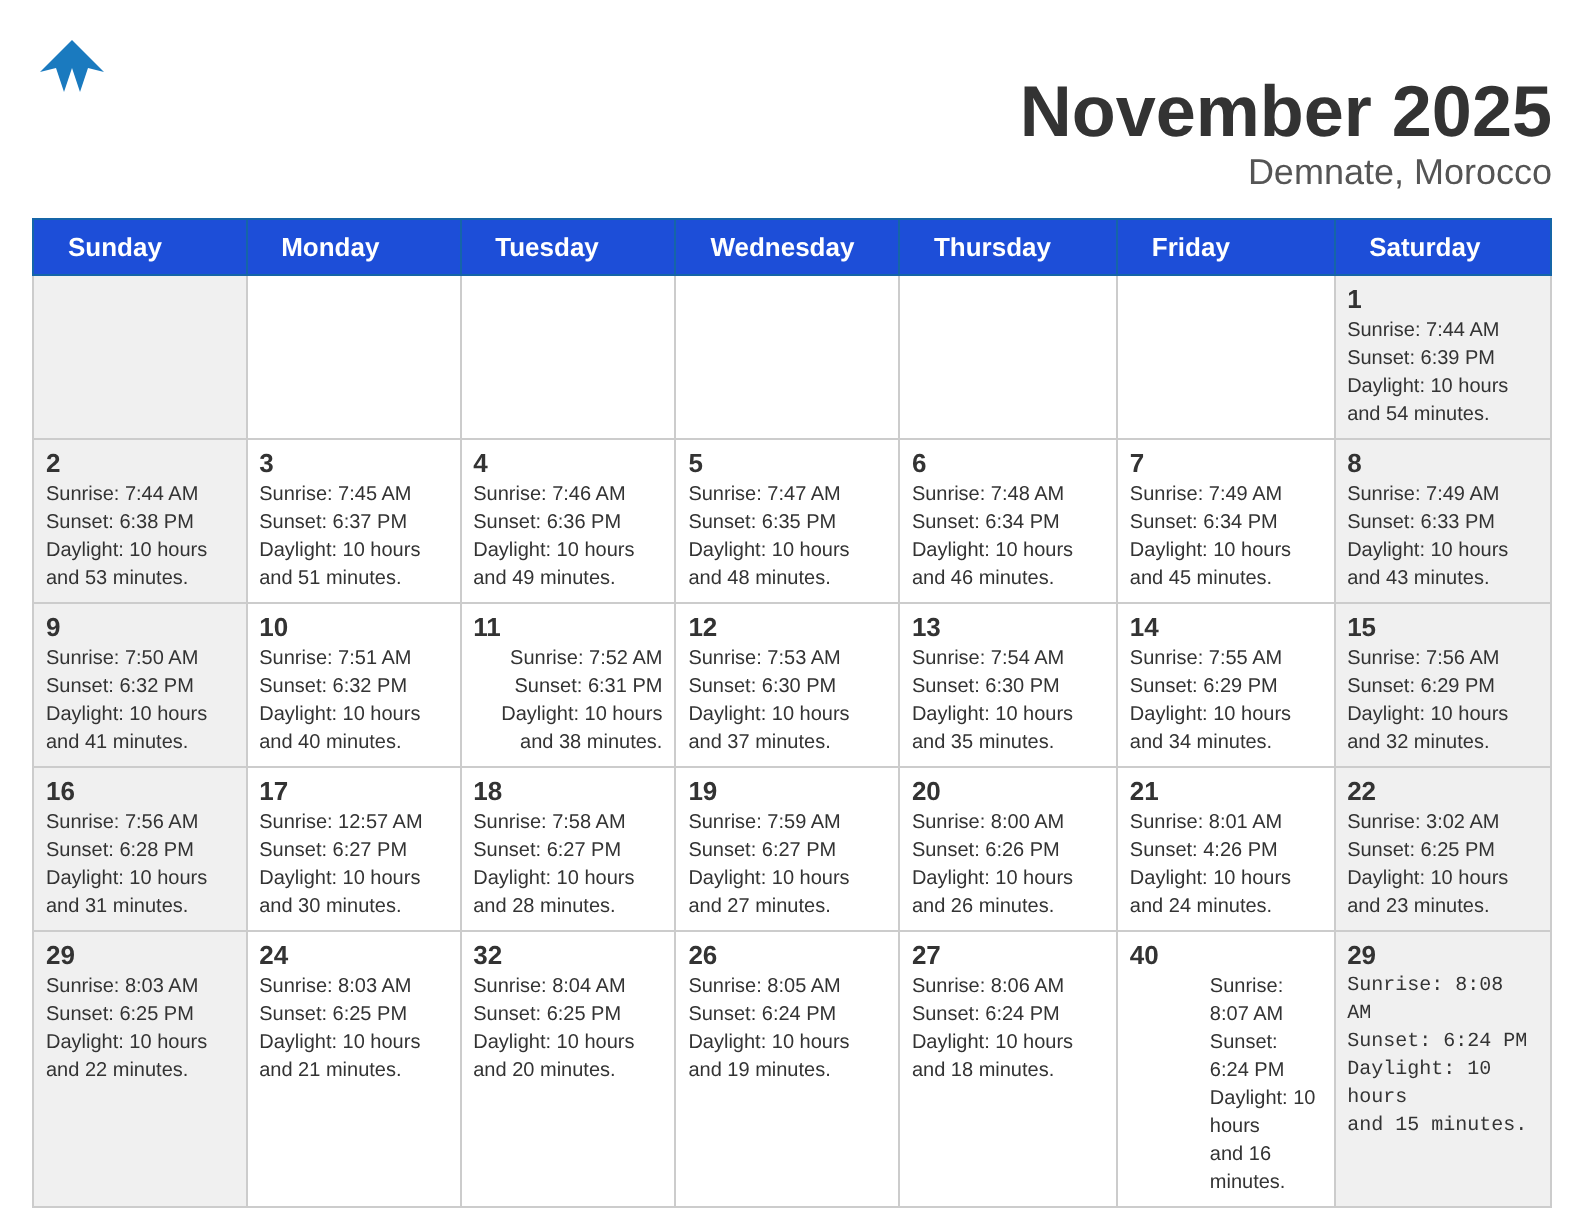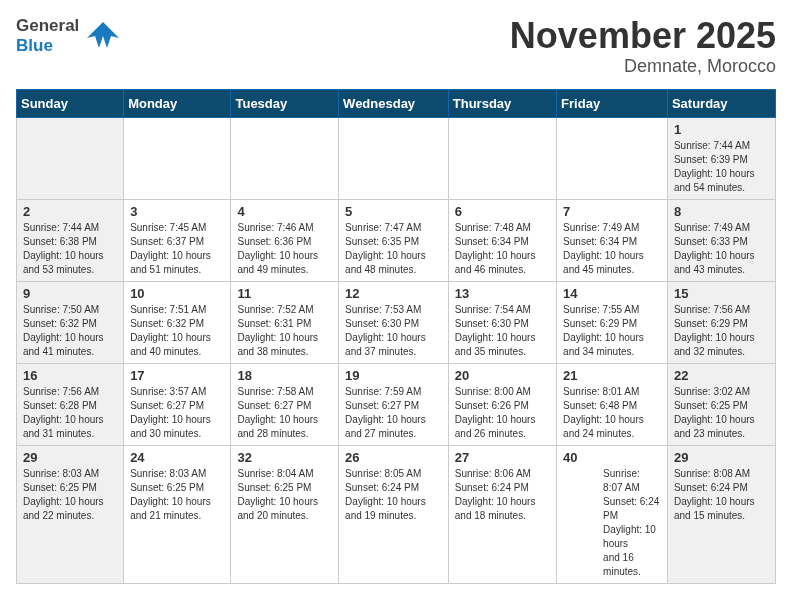--- a/index.html
+++ b/index.html
@@ -22,36 +22,37 @@
       align-items: flex-start;
     }
     .logo-top-right {
       text-align: right;
     }
     .month-title {
       font-size: 36px;
       font-weight: bold;
       color: #333;
       line-height: 1.1;
+      margin-top: 20px;
     }
     .location {
       font-size: 18px;
       color: #555;
       text-align: right;
     }
     .calendar-table {
       width: 100%;
       border-collapse: collapse;
       border: 1px solid #ccc;
     }
     .calendar-table th {
-      background-color: #0c4a6e;
+      background-color: #1d4ed8;
       color: #fff;
       text-align: left;
-      padding: 6px 4px;
+      padding: 6px 17px;
       font-size: 13px;
       font-weight: bold;
       border: 1px solid #1565a8;
     }
     .calendar-table td {
       vertical-align: top;
       border: 1px solid #ccc;
       padding: 4px 6px;
       width: 113px;
       min-height: 80px;
@@ -99,24 +100,20 @@
     .logo-bird-svg {
       margin-left: 2px;
     }
   </style>
 </head>
 <body>
 
 <div class="header-section">
   <div class="logo">
     <div class="logo-row">
-      <div class="logo-text-col">
-        <span class="logo-line1">General</span>
-        <span class="logo-line2">Blue</span>
-      </div>
       <svg class="logo-bird-svg" width="36" height="36" viewBox="0 0 36 36">
         <polygon points="18,4 34,20 26,18 22,30 18,18 14,30 10,18 2,20" fill="#1a7abf"></polygon>
       </svg>
     </div>
   </div>
   <div class="logo-top-right">
     <div class="month-title">November 2025</div>
     <div class="location">Demnate, Morocco</div>
   </div>
 </div>
@@ -210,21 +207,21 @@
         </td>
         <td>
           <span class="day-number">10</span>
           <div class="day-info" style="white-space: pre-line;">Sunrise: 7:51 AM
 Sunset: 6:32 PM
 Daylight: 10 hours
 and 40 minutes.</div>
         </td>
         <td>
           <span class="day-number">11</span>
-          <div class="day-info" style="white-space: pre-line;">Sunrise: 7:52 AM
+          <div class="day-info" style="white-space: pre-line; text-align: right;">Sunrise: 7:52 AM
 Sunset: 6:31 PM
 Daylight: 10 hours
 and 38 minutes.</div>
         </td>
         <td>
           <span class="day-number">12</span>
           <div class="day-info" style="white-space: pre-line;">Sunrise: 7:53 AM
 Sunset: 6:30 PM
 Daylight: 10 hours
 and 37 minutes.</div>
@@ -254,21 +251,21 @@
       <tr>
         <td class="weekend">
           <span class="day-number">16</span>
           <div class="day-info" style="white-space: pre-line;">Sunrise: 7:56 AM
 Sunset: 6:28 PM
 Daylight: 10 hours
 and 31 minutes.</div>
         </td>
         <td>
           <span class="day-number">17</span>
-          <div class="day-info" style="white-space: pre-line;">Sunrise: 3:57 AM
+          <div class="day-info" style="white-space: pre-line;">Sunrise: 12:57 AM
 Sunset: 6:27 PM
 Daylight: 10 hours
 and 30 minutes.</div>
         </td>
         <td>
           <span class="day-number">18</span>
           <div class="day-info" style="white-space: pre-line;">Sunrise: 7:58 AM
 Sunset: 6:27 PM
 Daylight: 10 hours
 and 28 minutes.</div>
@@ -283,21 +280,21 @@
         <td>
           <span class="day-number">20</span>
           <div class="day-info" style="white-space: pre-line;">Sunrise: 8:00 AM
 Sunset: 6:26 PM
 Daylight: 10 hours
 and 26 minutes.</div>
         </td>
         <td>
           <span class="day-number">21</span>
           <div class="day-info" style="white-space: pre-line;">Sunrise: 8:01 AM
-Sunset: 6:48 PM
+Sunset: 4:26 PM
 Daylight: 10 hours
 and 24 minutes.</div>
         </td>
         <td class="weekend">
           <span class="day-number">22</span>
           <div class="day-info" style="white-space: pre-line;">Sunrise: 3:02 AM
 Sunset: 6:25 PM
 Daylight: 10 hours
 and 23 minutes.</div>
         </td>
@@ -340,20 +337,20 @@
         </td>
         <td>
           <span class="day-number">40</span>
           <div class="day-info" style="white-space: pre-line; margin-left: 40px;">Sunrise: 8:07 AM
 Sunset: 6:24 PM
 Daylight: 10 hours
 and 16 minutes.</div>
         </td>
         <td class="weekend">
           <span class="day-number">29</span>
-          <div class="day-info" style="white-space: pre-line;">Sunrise: 8:08 AM
+          <div class="day-info" style="white-space: pre-line; font-family: Liberation Mono, monospace;">Sunrise: 8:08 AM
 Sunset: 6:24 PM
 Daylight: 10 hours
 and 15 minutes.</div>
         </td>
       </tr>
     </tbody>
 </table>
 
 </body></html>

